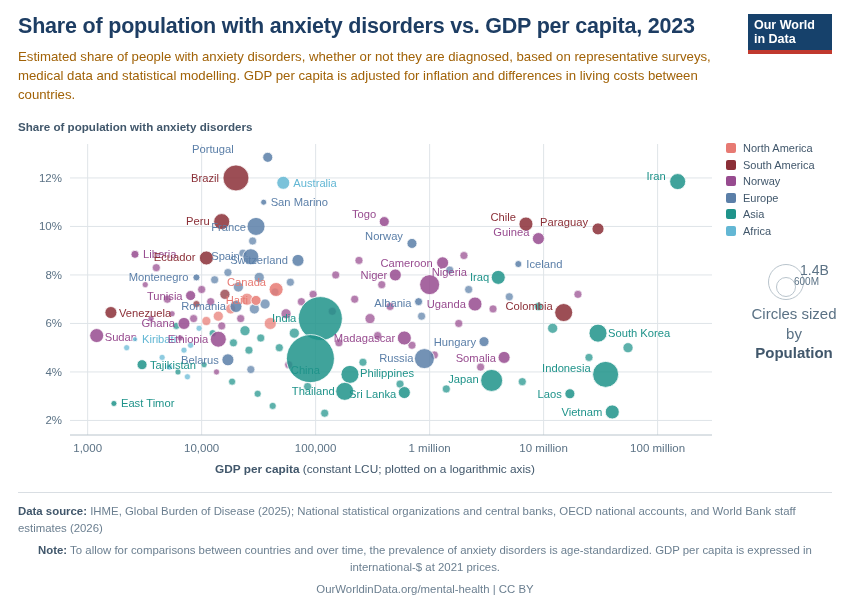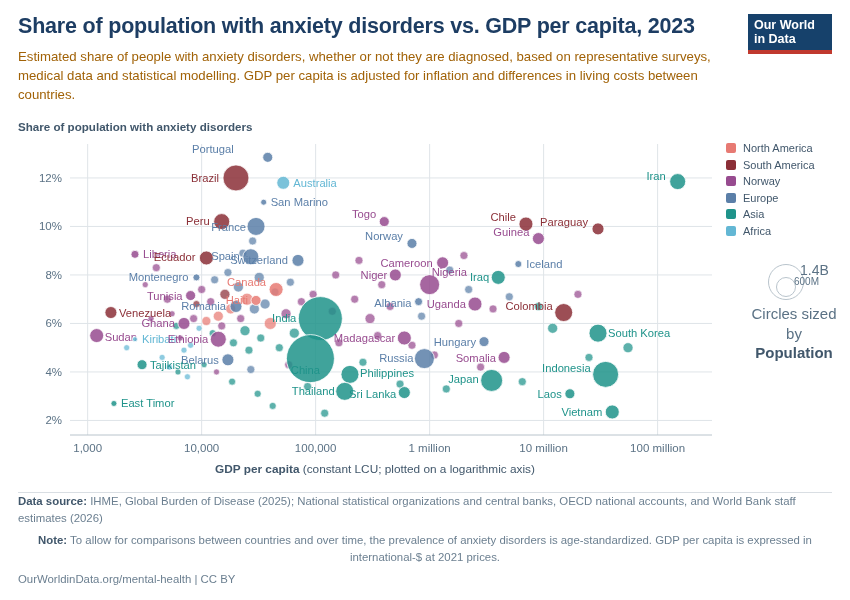--- a/index.html
+++ b/index.html
@@ -113,28 +113,29 @@
     font-size: 11.8px;
     color: #41576b;
   }
   .x-axis-title b { font-weight:700;margin-left:14px; }
 
   .footer {
     position: absolute;
     left: 18px; top: 492px;
     width: 814px;
     border-top: 1px solid #d9dee3;
+    padding-top: 10px;
     font-size: 11.4px;
     color: #6b7f90;
     line-height: 1.45;
   }
   .footer b { color: #41576b; font-weight: 700; }
   .footer .src { margin-bottom: 6px; }
   .footer .note { margin-bottom: 6px; text-align: center; }
-  .footer .lic { color: #6b7f90; }
+  .footer .lic { color: #6b7f90; text-align: center; }
 </style>
 </head>
 <body>
 
 <div class="page">
 
   <h1 class="title">Share of population with anxiety disorders vs. GDP per capita, 2023</h1>
   <p class="subtitle">Estimated share of people with anxiety disorders, whether or not they are diagnosed, based on representative surveys, medical data and statistical modelling. GDP per capita is adjusted for inflation and differences in living costs between countries.</p>
 
   <div class="owid-logo">

